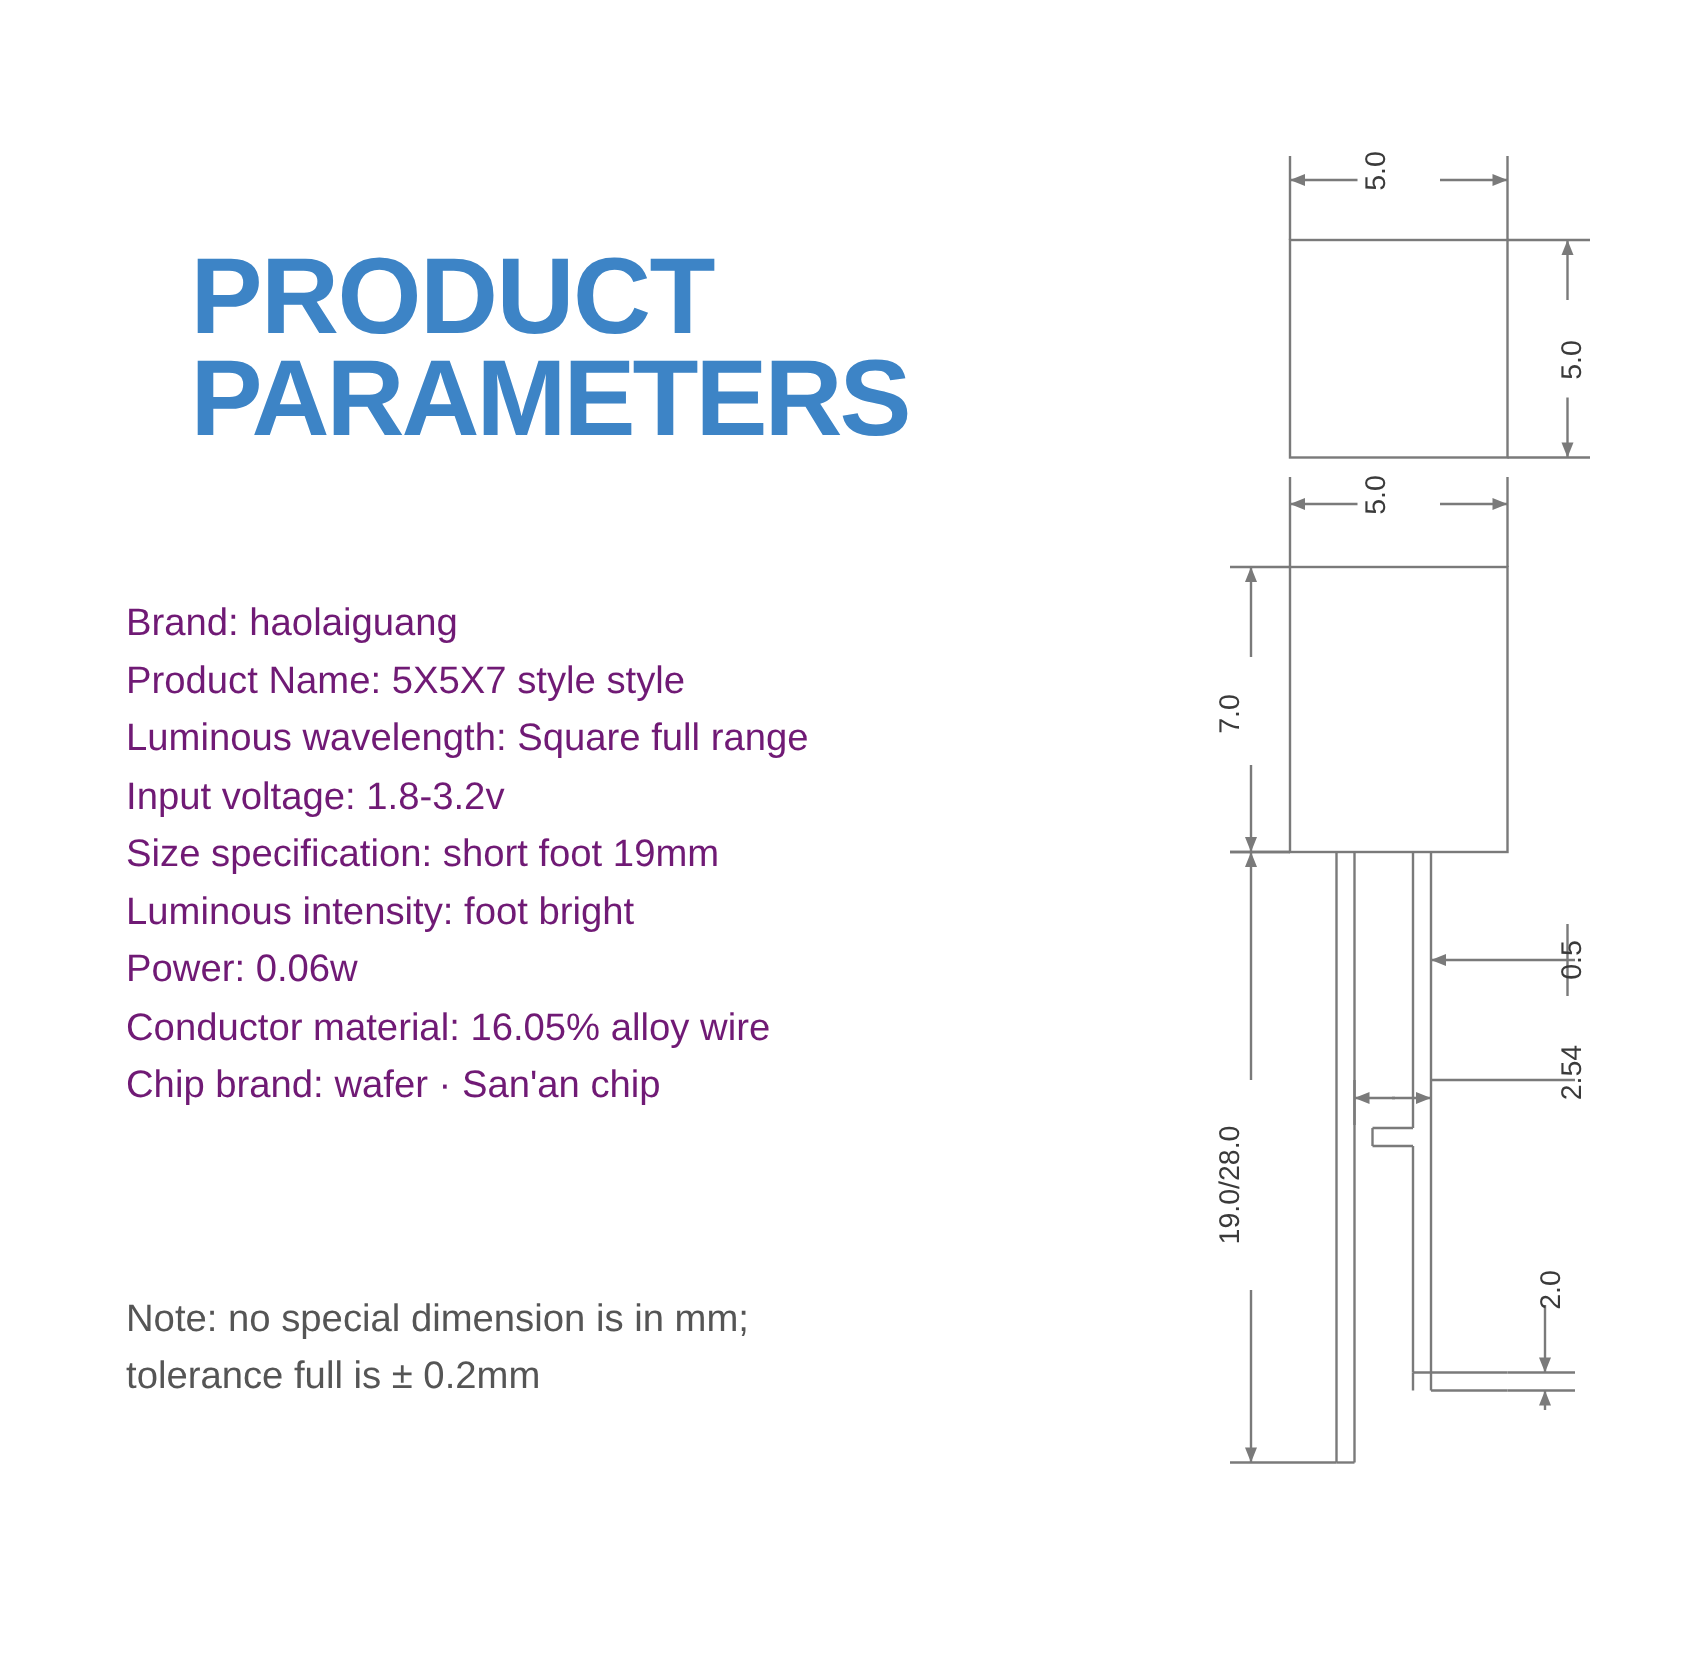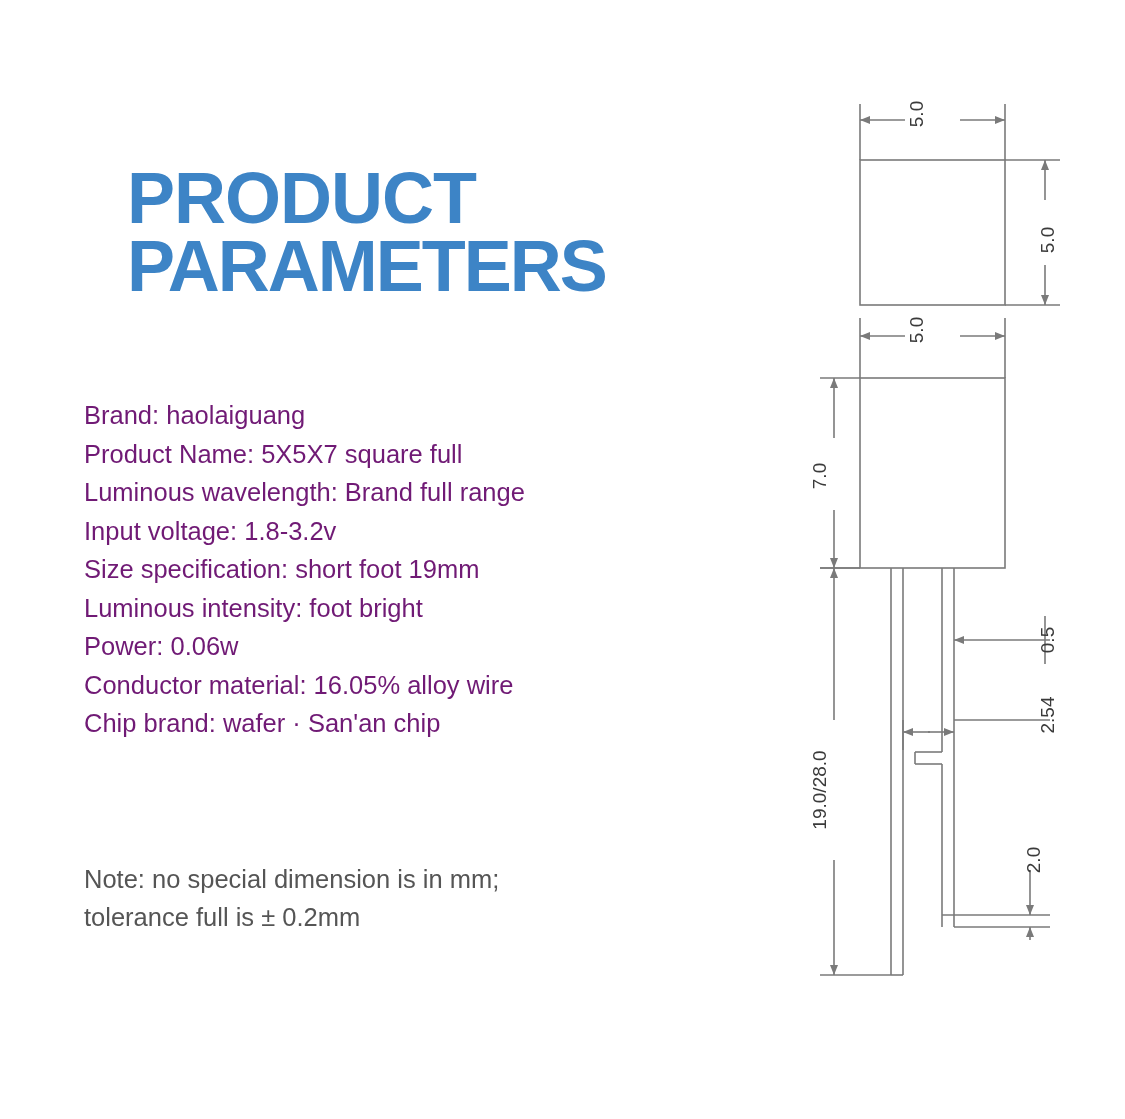--- a/index.html
+++ b/index.html
@@ -85,22 +85,22 @@
 </head>
 <body>
 
 <div id="title-block">
   <div class="title-line" id="title-line-1">PRODUCT</div>
   <div class="title-line" id="title-line-2">PARAMETERS</div>
 </div>
 
 <div id="spec-list">
   <div class="spec-line">Brand: haolaiguang</div>
-  <div class="spec-line">Product Name: 5X5X7 square full</div>
-  <div class="spec-line">Luminous wavelength: Brand full range</div>
+  <div class="spec-line">Product Name: 5X5X7 style style</div>
+  <div class="spec-line">Luminous wavelength: Square full range</div>
   <div class="spec-line">Input voltage: 1.8-3.2v</div>
   <div class="spec-line">Size specification: short foot 19mm</div>
   <div class="spec-line">Luminous intensity: foot bright</div>
   <div class="spec-line">Power: 0.06w</div>
   <div class="spec-line">Conductor material: 16.05% alloy wire</div>
   <div class="spec-line">Chip brand: wafer · San'an chip</div>
 </div>
 
 <div id="note-block">
   <div class="note-line">Note: no special dimension is in mm;</div>

